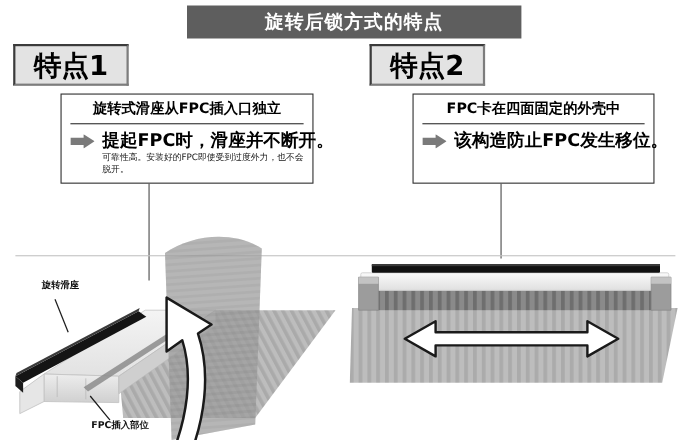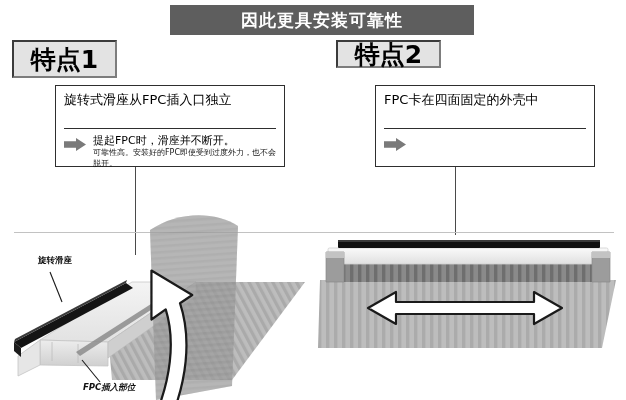--- a/index.html
+++ b/index.html
@@ -49,57 +49,58 @@
     justify-content: center;
     padding: 0 0;
   }
   .badge .badge-text {
     font-size: 25px;
     font-weight: bold;
     line-height: 1;
     white-space: nowrap;
   }
   #badge-1 { left: 12px; top: 40px; width: 105px; height: 38px; }
-  #badge-2 { left: 336px; top: 40px; width: 105px; height: 28px; }
+  #badge-2 { left: 336px; top: 40px; width: 105px; height: 38px; }
 
   
   .info-box {
     position: absolute;
     border: 1px solid #2e2e2e;
     background: #ffffff;
     box-sizing: border-box;
     padding: 6px 8px 7px 8px;
   }
   #info-box-1 { left: 55px; top: 85px; width: 230px; height: 82px; }
   #info-box-2 { left: 375px; top: 85px; width: 220px; height: 82px; }
 
   .info-heading {
     font-size: 13px;
-    font-weight: normal;
+    font-weight: bold;
     line-height: 1.2;
-    padding-bottom: 20px;
+    padding-bottom: 4px;
     border-bottom: 1px solid #2e2e2e;
     white-space: nowrap;
+    text-align: center;
   }
   .info-body {
     display: flex;
     align-items: flex-start;
     padding-top: 6px;
   }
   .arrow-icon {
     flex: 0 0 auto;
     width: 22px;
     height: 13px;
     margin-right: 7px;
     margin-top: 1px;
   }
   .info-body-col { flex: 1 1 auto; min-width: 0; }
   .info-sub {
-    font-size: 11px;
-    font-weight: normal;
+    font-size: 16px;
+    font-weight: bold;
     line-height: 1.15;
     white-space: nowrap;
   }
   .info-note {
     font-size: 8px;
     line-height: 1.35;
     margin-top: 1px;
     color: #161616;
   }
 
@@ -132,27 +133,27 @@
   
   .callout {
     position: absolute;
     font-size: 8.5px;
     font-weight: bold;
     color: #111;
     white-space: nowrap;
     line-height: 1;
   }
   #callout-slider { left: 38px;  top: 256px; }
-  #callout-fpc    { left: 83px;  top: 383px; font-style: italic; }
+  #callout-fpc    { left: 83px;  top: 383px; }
 </style>
 </head>
 <body>
 
 <div class="title-banner">
-  <span class="title-text">因此更具安装可靠性</span>
+  <span class="title-text">旋转后锁方式的特点</span>
 </div>
 
 <div class="badge" id="badge-1">
   <span class="badge-text">特点1</span>
 </div>
 
 <div class="info-box" id="info-box-1">
   <div class="info-heading">旋转式滑座从FPC插入口独立</div>
   <div class="info-body">
     <span class="arrow-icon">
@@ -175,20 +176,21 @@
 
 <div class="info-box" id="info-box-2">
   <div class="info-heading">FPC卡在四面固定的外壳中</div>
   <div class="info-body">
     <span class="arrow-icon">
       <svg viewBox="0 0 22 13" width="22" height="13" xmlns="http://www.w3.org/2000/svg">
         <path d="M0 3.2 L12 3.2 L12 0 L22 6.5 L12 13 L12 9.8 L0 9.8 Z" fill="#7a7a7a"></path>
       </svg>
     </span>
     <div class="info-body-col">
+      <div class="info-sub">该构造防止FPC发生移位。</div>
     </div>
   </div>
 </div>
 
 <div class="leader-v" id="leader-2"></div>
 
 <div class="ground-rule"></div>
 
 <div class="illus" id="illus-left">
   <svg viewBox="0 0 313 210" width="313" height="210" xmlns="http://www.w3.org/2000/svg">

